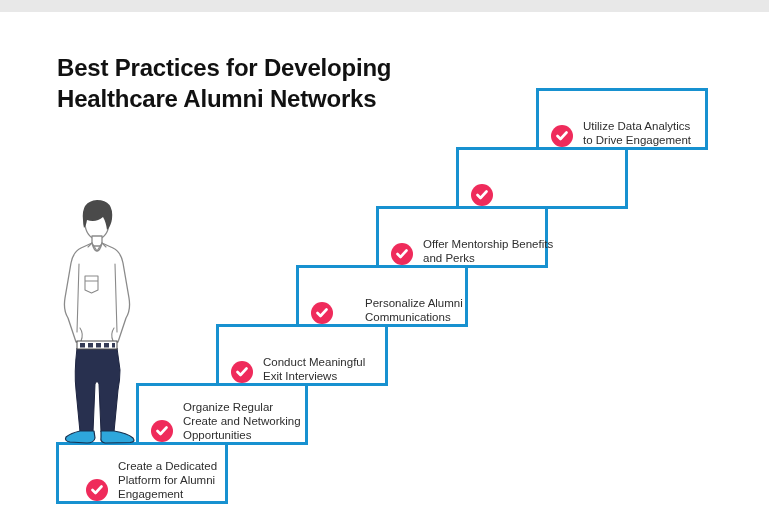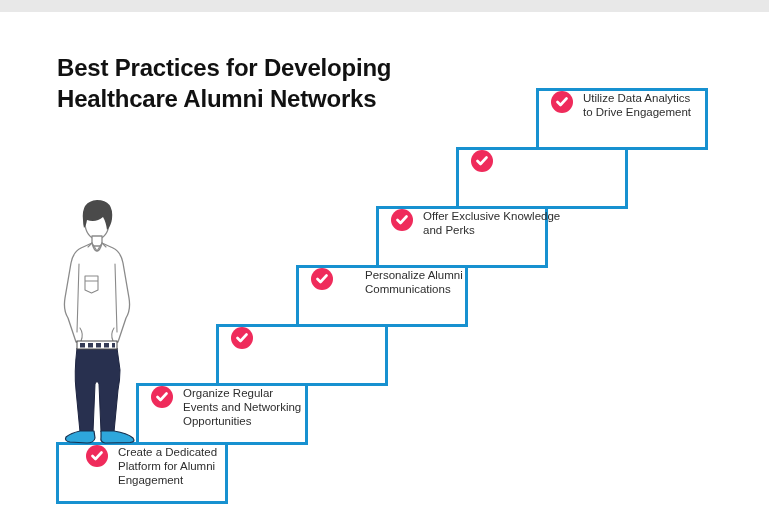--- a/index.html
+++ b/index.html
@@ -31,21 +31,21 @@
     letter-spacing:-0.2px;
     color:var(--title-text);
     white-space:pre-line;
   }
   .step{
     position:absolute;
     width:172px;height:62px;
     box-sizing:border-box;
     background:#fff;
     border:3px solid var(--box-border);
-    display:flex;align-items:flex-start;
+    display:flex;align-items:flex-end;
     gap:10px;
     padding:0 6px 0 12px;
   }
   .badge{
     flex:none;
     width:22px;height:22px;border-radius:50%;
     background:var(--check-circle);
     display:flex;align-items:center;justify-content:center;
   }
   .badge svg{display:block;}
@@ -87,49 +87,51 @@
 Engagement</span>
     </div>
 
     <div class="step" style="left:136px;top:371px;">
       <span class="badge">
         <svg width="12" height="10" viewBox="0 0 12 10">
           <polyline points="1.5,5 4.5,8 10.5,1.5" fill="none" stroke="var(--check-mark)" stroke-width="2.6" stroke-linecap="round" stroke-linejoin="round"></polyline>
         </svg>
       </span>
       <span class="step-label">Organize Regular
-Events and Networking
+Create and Networking
 Opportunities</span>
     </div>
 
     <div class="step" style="left:216px;top:312px;">
       <span class="badge">
         <svg width="12" height="10" viewBox="0 0 12 10">
           <polyline points="1.5,5 4.5,8 10.5,1.5" fill="none" stroke="var(--check-mark)" stroke-width="2.6" stroke-linecap="round" stroke-linejoin="round"></polyline>
         </svg>
       </span>
+      <span class="step-label">Conduct Meaningful
+Exit Interviews</span>
     </div>
 
     <div class="step" style="left:296px;top:253px;gap:32px;">
       <span class="badge">
         <svg width="12" height="10" viewBox="0 0 12 10">
           <polyline points="1.5,5 4.5,8 10.5,1.5" fill="none" stroke="var(--check-mark)" stroke-width="2.6" stroke-linecap="round" stroke-linejoin="round"></polyline>
         </svg>
       </span>
       <span class="step-label">Personalize Alumni
 Communications</span>
     </div>
 
     <div class="step" style="left:376px;top:194px;">
       <span class="badge">
         <svg width="12" height="10" viewBox="0 0 12 10">
           <polyline points="1.5,5 4.5,8 10.5,1.5" fill="none" stroke="var(--check-mark)" stroke-width="2.6" stroke-linecap="round" stroke-linejoin="round"></polyline>
         </svg>
       </span>
-      <span class="step-label">Offer Exclusive Knowledge
+      <span class="step-label">Offer Mentorship Benefits
 and Perks</span>
     </div>
 
     <div class="step" style="left:456px;top:135px;">
       <span class="badge">
         <svg width="12" height="10" viewBox="0 0 12 10">
           <polyline points="1.5,5 4.5,8 10.5,1.5" fill="none" stroke="var(--check-mark)" stroke-width="2.6" stroke-linecap="round" stroke-linejoin="round"></polyline>
         </svg>
       </span>
     </div>

